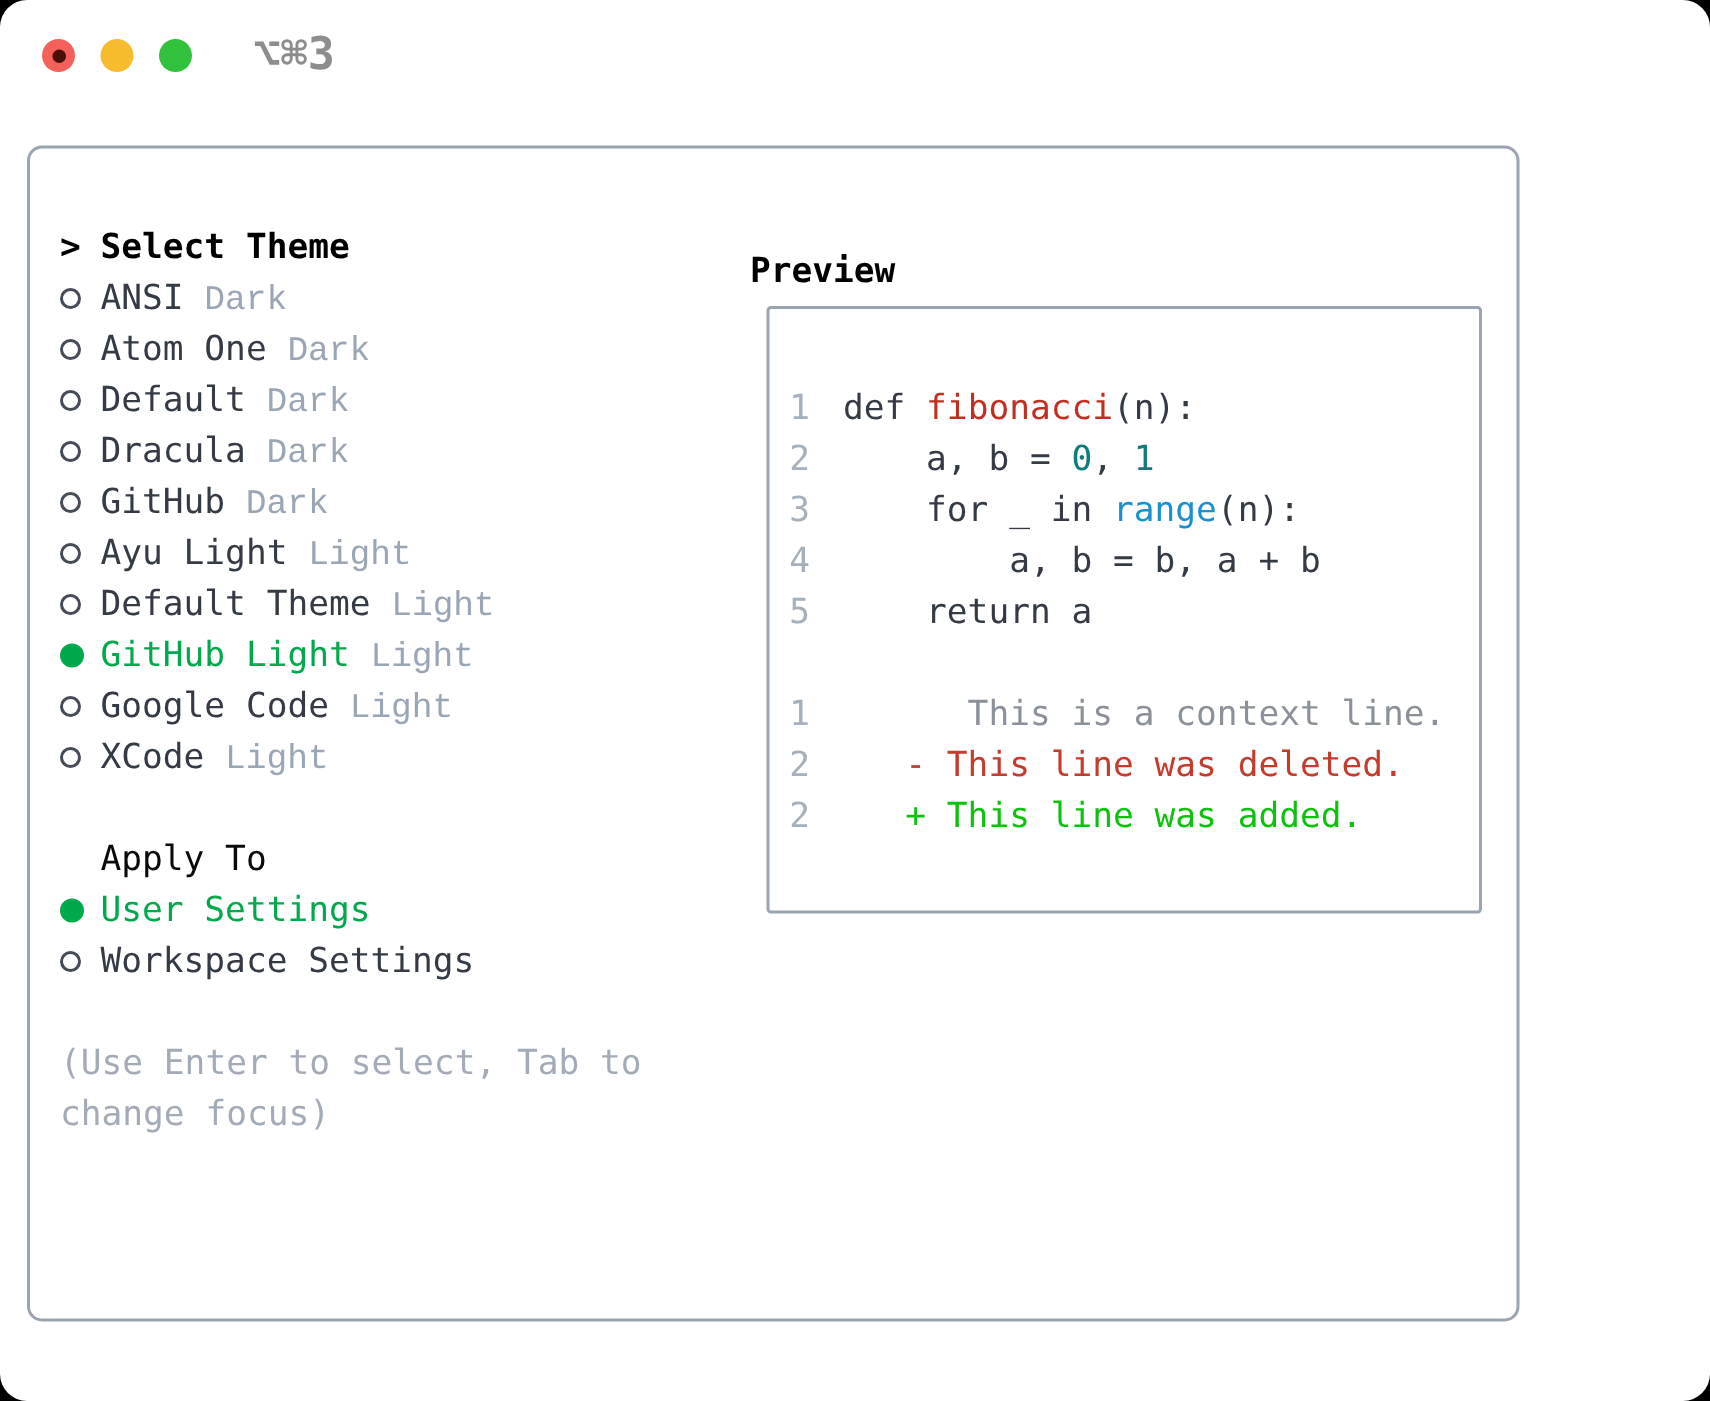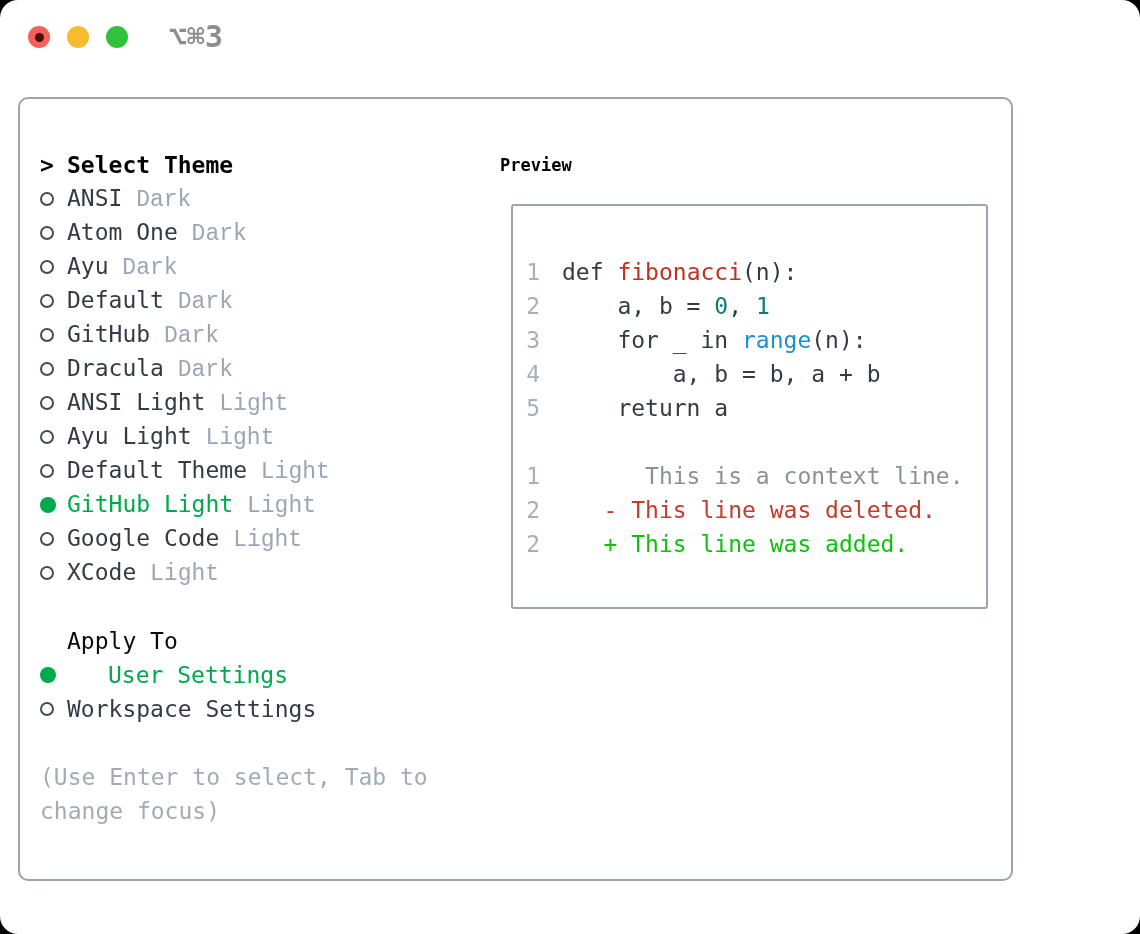--- a/index.html
+++ b/index.html
@@ -25,26 +25,26 @@
   .bullet-col{width:27px;display:inline-flex;align-items:center;flex:none;}
   .radio{width:14px;height:14px;border:2px solid #454c55;border-radius:50%;box-sizing:border-box;}
   .radio.sel{width:16px;height:16px;border:none;background:var(--accent);}
   .prompt{font-weight:bold;color:#000;font-size:23px;}
   .header-label{font-weight:bold;color:#000;}
   .apply-header-label{color:#0a0a0a;}
   .theme-name{color:var(--text);}
   .theme-name.sel{color:var(--accent);}
   .theme-tag{color:var(--tag);font-family:Liberation Mono, monospace;}
   .apply-label{color:var(--text);}
-  .apply-label.sel{color:var(--accent);margin-left:41px;}
+  .apply-label.sel{color:var(--accent);}
   .hint-line{color:var(--hint);}
   .spacer{height:34px;}
   
-  .preview-title{position:absolute;left:480px;top:49px;height:34px;line-height:34px;
-                 font-size:17px;font-weight:bold;color:#000;}
+  .preview-title{position:absolute;left:480px;top:65px;height:34px;line-height:34px;
+                 font-size:23px;font-weight:bold;color:#000;}
   .preview-box{position:absolute;left:491px;top:105px;width:477px;height:405px;
                border:2px solid var(--border);border-radius:3px;box-sizing:border-box;
                padding:49px 0 0 13px;overflow:hidden;background:#fff;}
   .code-line{height:34px;line-height:34px;font-size:23px;display:flex;white-space:pre;}
   .ln{width:14px;text-align:right;color:var(--lnum);margin-right:22px;flex:none;}
   .tok-plain{color:var(--text);}
   .tok-function{color:var(--func);}
   .tok-number{color:var(--numcol);}
   .tok-builtin{color:var(--builtin);margin-top:21px;}
   .tok-context{color:var(--context);}
@@ -69,25 +69,23 @@
 
     <div class="left-col">
       <div class="row">
         <span class="bullet-col prompt">&gt;</span>
         <span class="header-label">Select Theme</span>
       </div>
 
       <div id="theme-list">
           <div class="row"><span class="bullet-col"><span class="radio"></span></span><span><span class="theme-name">ANSI</span><span class="theme-tag"> Dark</span></span></div>
           <div class="row"><span class="bullet-col"><span class="radio"></span></span><span><span class="theme-name">Atom One</span><span class="theme-tag"> Dark</span></span></div>
-          <div class="row"><span class="bullet-col"><span class="radio"></span></span><span><span class="theme-name">Ayu</span><span class="theme-tag"> Dark</span></span></div>
           <div class="row"><span class="bullet-col"><span class="radio"></span></span><span><span class="theme-name">Default</span><span class="theme-tag"> Dark</span></span></div>
+          <div class="row"><span class="bullet-col"><span class="radio"></span></span><span><span class="theme-name">Dracula</span><span class="theme-tag"> Dark</span></span></div>
           <div class="row"><span class="bullet-col"><span class="radio"></span></span><span><span class="theme-name">GitHub</span><span class="theme-tag"> Dark</span></span></div>
-          <div class="row"><span class="bullet-col"><span class="radio"></span></span><span><span class="theme-name">Dracula</span><span class="theme-tag"> Dark</span></span></div>
-          <div class="row"><span class="bullet-col"><span class="radio"></span></span><span><span class="theme-name">ANSI Light</span><span class="theme-tag"> Light</span></span></div>
           <div class="row"><span class="bullet-col"><span class="radio"></span></span><span><span class="theme-name">Ayu Light</span><span class="theme-tag"> Light</span></span></div>
           <div class="row"><span class="bullet-col"><span class="radio"></span></span><span><span class="theme-name">Default Theme</span><span class="theme-tag"> Light</span></span></div>
           <div class="row"><span class="bullet-col"><span class="radio sel"></span></span><span><span class="theme-name sel">GitHub Light</span><span class="theme-tag"> Light</span></span></div>
           <div class="row"><span class="bullet-col"><span class="radio"></span></span><span><span class="theme-name">Google Code</span><span class="theme-tag"> Light</span></span></div>
           <div class="row"><span class="bullet-col"><span class="radio"></span></span><span><span class="theme-name">XCode</span><span class="theme-tag"> Light</span></span></div>
         </div>
 
       <div class="spacer"></div>
 
       <div class="row">

